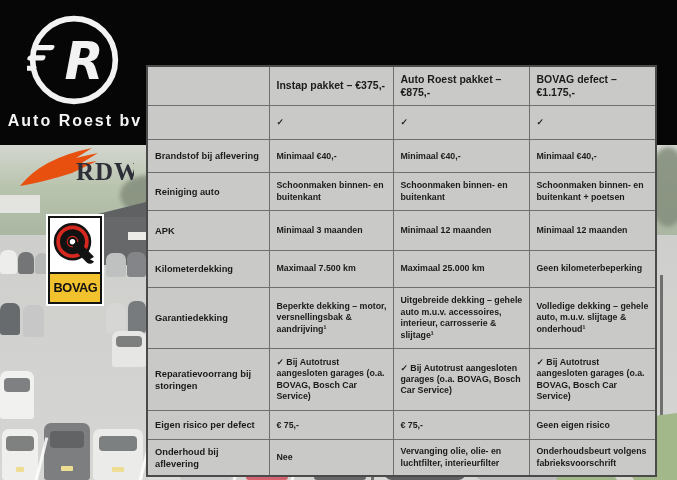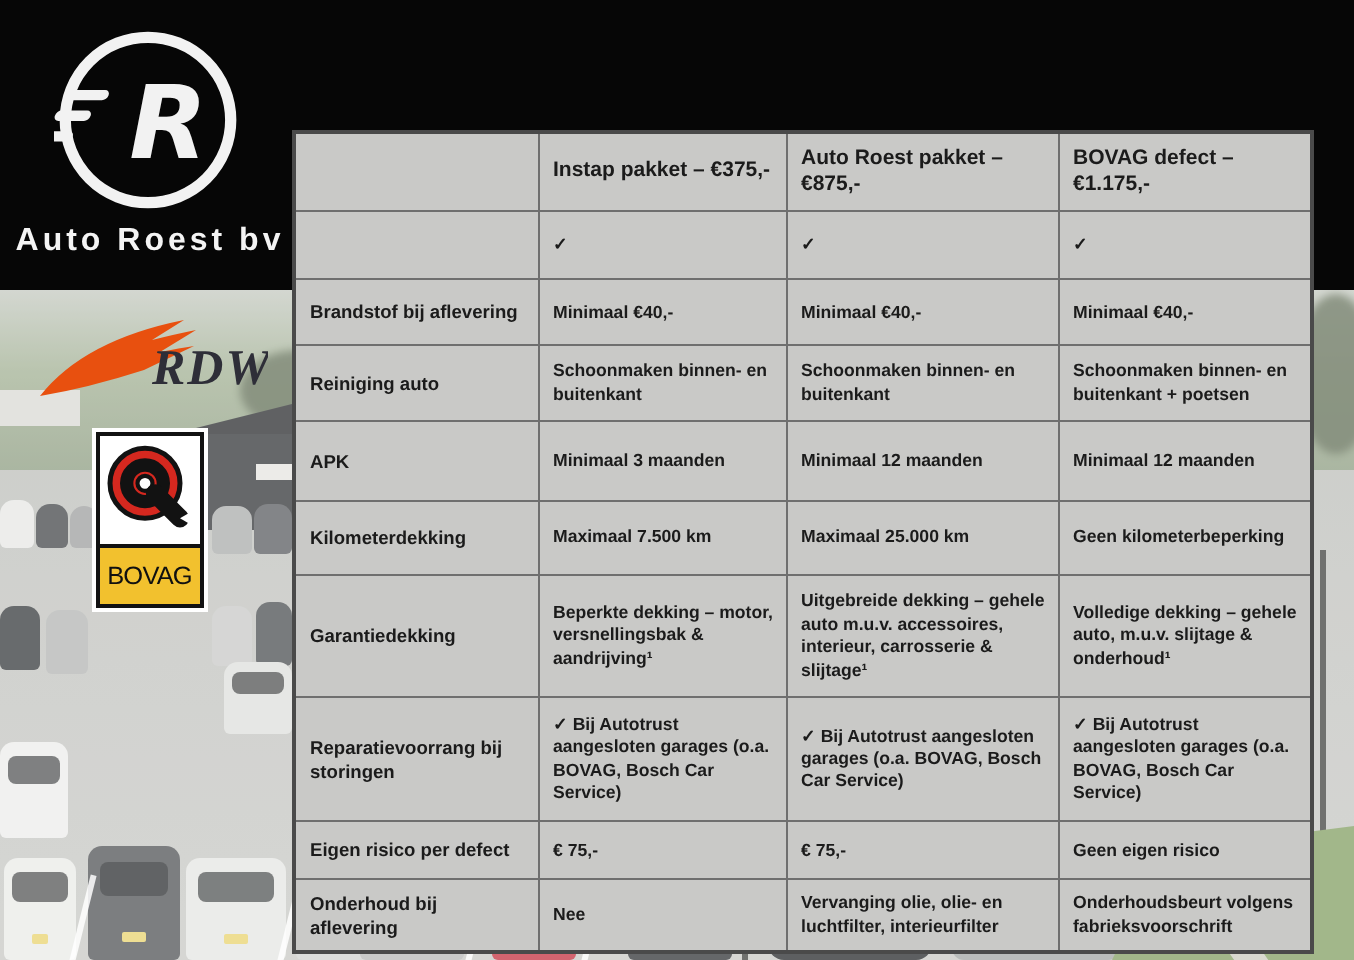--- a/index.html
+++ b/index.html
@@ -25,27 +25,27 @@
   .gpath { position:absolute; background:#c9c9bd; transform:rotate(-35deg); border-radius:4px; }
   .fade { position:absolute; inset:0; background:rgba(255,255,255,.28); }
 
   
   .topband { position:absolute; left:0; top:0; width:677px; height:145px; background:#060606; z-index:2; }
   .ar-logo { position:absolute; left:27px; top:13px; width:94px; height:94px; }
   .ar-name { position:absolute; left:0; top:112px; width:150px; text-align:center;
              color:#f4f4f4; font-size:16px; font-weight:bold; letter-spacing:2px; }
 
   
-  .rdw { position:absolute; left:16px; top:154px; width:118px; height:52px; z-index:4;font-style:italic; }
+  .rdw { position:absolute; left:16px; top:142px; width:118px; height:52px; z-index:4; }
   .bovag { position:absolute; left:46px; top:214px; width:58px; height:92px; z-index:4;
            background:#fff; padding:2px; }
   .bovag .inner { width:100%; height:100%; border:2px solid #121212; display:flex; flex-direction:column; background:#fff; }
   .bovag .emblem { flex:1; display:flex; align-items:center; justify-content:center; }
   .bovag .band { height:30px; background:#f2c12e; border-top:2px solid #121212; display:flex; align-items:center; justify-content:center; }
-  .bovag .band span { font-weight:normal; font-size:12.5px; color:#101010; letter-spacing:-.4px; transform:scaleX(1.02); }
+  .bovag .band span { font-weight:bold; font-size:12.5px; color:#101010; letter-spacing:-.4px; transform:scaleX(1.02); }
   .bosch { position:absolute; left:34px; top:326px; width:80px; height:80px; z-index:4; }
 
   
   table.cmp { position:absolute; left:146px; top:33px; width:510px; height:412px; z-index:3;
               border-collapse:collapse; table-layout:fixed; background:#c9c9c7; border:2px solid #4a4a4a;margin-top:32px; }
   table.cmp th, table.cmp td { border:1px solid #6f6f6f; padding:2px 5px 2px 7px; vertical-align:middle;
               text-align:left; color:#1b1b1b; font-weight:bold; line-height:1.3; }
   table.cmp th { font-size:10.5px; }
   table.cmp td { font-size:8.8px; }
   table.cmp td.lbl { font-size:9.3px; }

